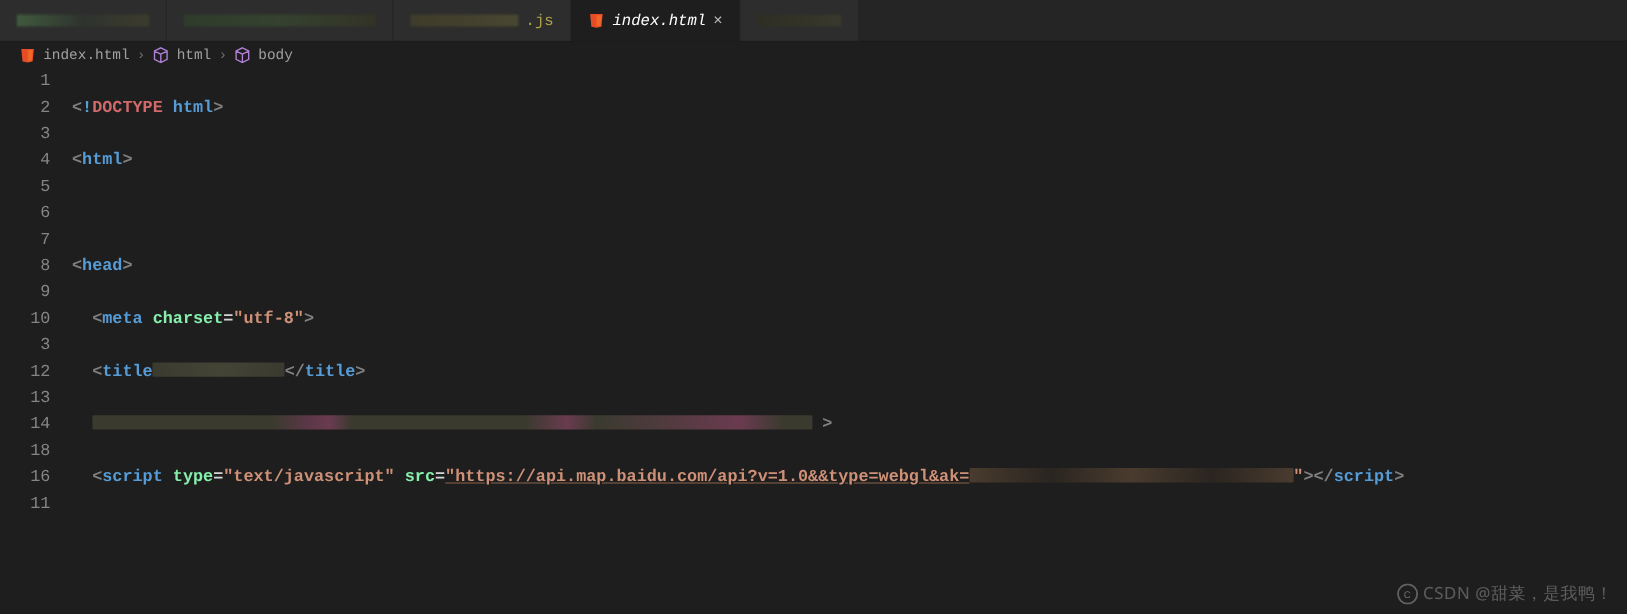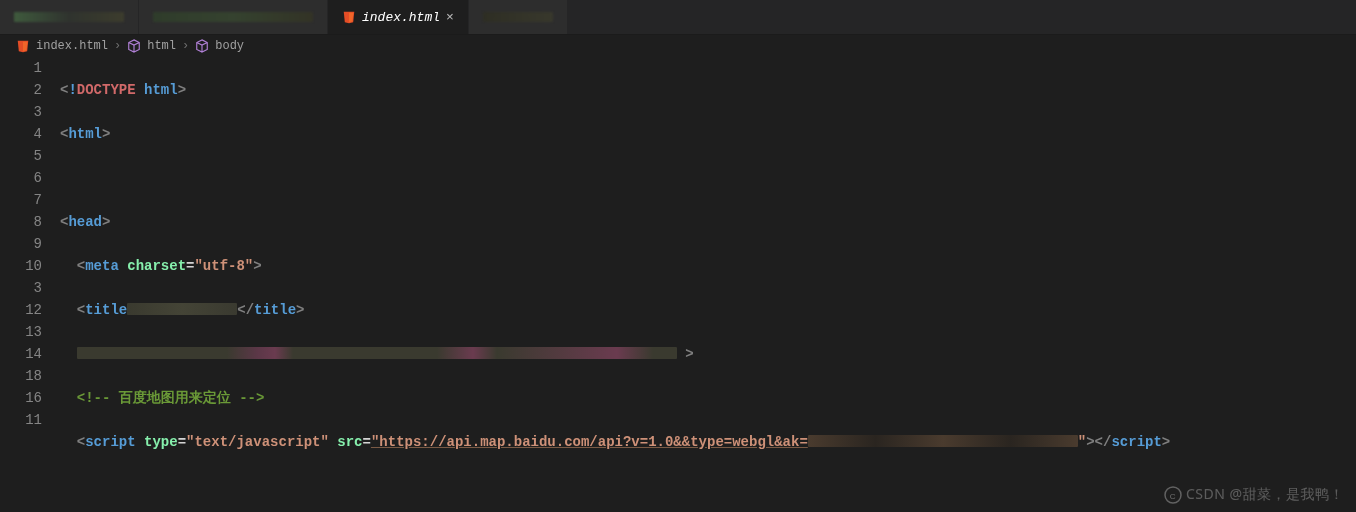--- a/index.html
+++ b/index.html
@@ -128,20 +128,24 @@
 </style>
 </head>
 <body>
 
 <div class="tabs">
   <div class="tab">
     <span class="blur-block" style="width:110px;background:linear-gradient(90deg,#3f5a3d,#2f332e,#3c3c2d);"></span>
   </div>
   <div class="tab">
     <span class="blur-block" style="width:160px;background:linear-gradient(90deg,#2f3c2b,#35422f,#333326);"></span>
+  </div>
+  <div class="tab" style="color:#c7b55a;">
+    <span class="blur-block" style="width:90px;background:linear-gradient(90deg,#3e3c2a,#494731);"></span>
+    <span style="color:#b0a24a;">.js</span>
   </div>
   <div class="tab active">
     <svg class="file-ico" viewBox="0 0 16 16">
         <path d="M2 2l1.2 12L8 15l4.8-1L14 2H2z" fill="#e44d26"></path>
         <path d="M8 3v10.9l3.9-.8L13 3H8z" fill="#f16529"></path>
       </svg>
     <span style="font-style:italic;">index.html</span>
     <span class="tab-close">×</span>
   </div>
   <div class="tab">
@@ -189,21 +193,20 @@
   </div>
 
   <div class="code">
 <div class="line"><span class="pnc">&lt;</span><span class="doct-excl">!</span><span class="doctype">DOCTYPE</span><span class="plain"> </span><span class="tag">html</span><span class="pnc">&gt;</span></div>
 <div class="line"><span class="pnc">&lt;</span><span class="tag">html</span><span class="pnc">&gt;</span></div>
 <div class="line"></div>
 <div class="line"><span class="pnc">&lt;</span><span class="tag">head</span><span class="pnc">&gt;</span></div>
 <div class="line">  <span class="pnc">&lt;</span><span class="tag">meta</span> <span class="attr">charset</span><span class="plain">=</span><span class="str">"utf-8"</span><span class="pnc">&gt;</span></div>
 <div class="line">  <span class="pnc">&lt;</span><span class="tag">title</span><span class="blur-strip" style="width:110px;background:linear-gradient(90deg,#3a3a2f,#444436,#3a3a30);"></span><span class="pnc">&lt;/</span><span class="tag">title</span><span class="pnc">&gt;</span></div>
 <div class="line">  <span class="blur-strip" style="width:600px;background:linear-gradient(90deg,#3a3a2f 0%,#3a3a2f 25%,#5b3747 30%,#6a3b4f 33%,#3a3a2f 36%,#3a3a2f 60%,#6a3b4f 66%,#3a3a2f 70%,#6a3b4f 90%,#3a3a2f 96%);"></span> <span class="pnc">&gt;</span></div>
-<div class="line">  <span class="cmt">&lt;!-- 百度地图用来定位 --&gt;</span></div>
 <div class="line">  <span class="pnc">&lt;</span><span class="tag">script</span> <span class="attr">type</span><span class="plain">=</span><span class="str">"text/javascript"</span> <span class="attr">src</span><span class="plain">=</span><span class="url">"https://api.map.baidu.com/api?v=1.0&amp;&amp;type=webgl&amp;ak=</span><span class="blur-strip" style="width:270px;background:linear-gradient(90deg,#4a3b2e,#2a2520,#4a3b2e,#2a2520,#4a3b2e);"></span><span class="str">"</span><span class="pnc">&gt;&lt;/</span><span class="tag">script</span><span class="pnc">&gt;</span></div>
 
 
 
 
 
 
 
   </div>
 </div>

